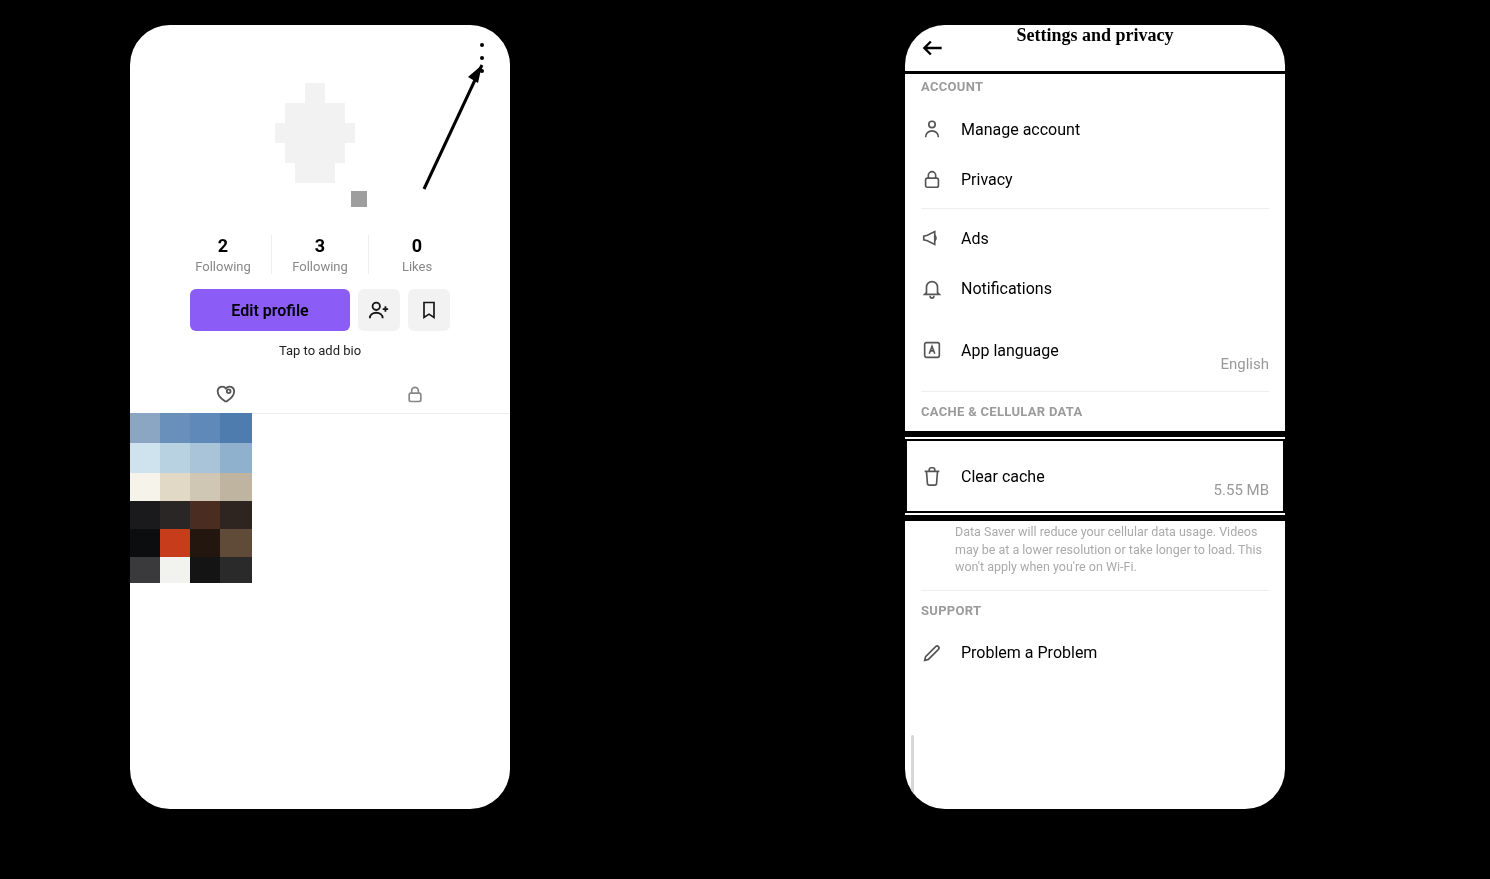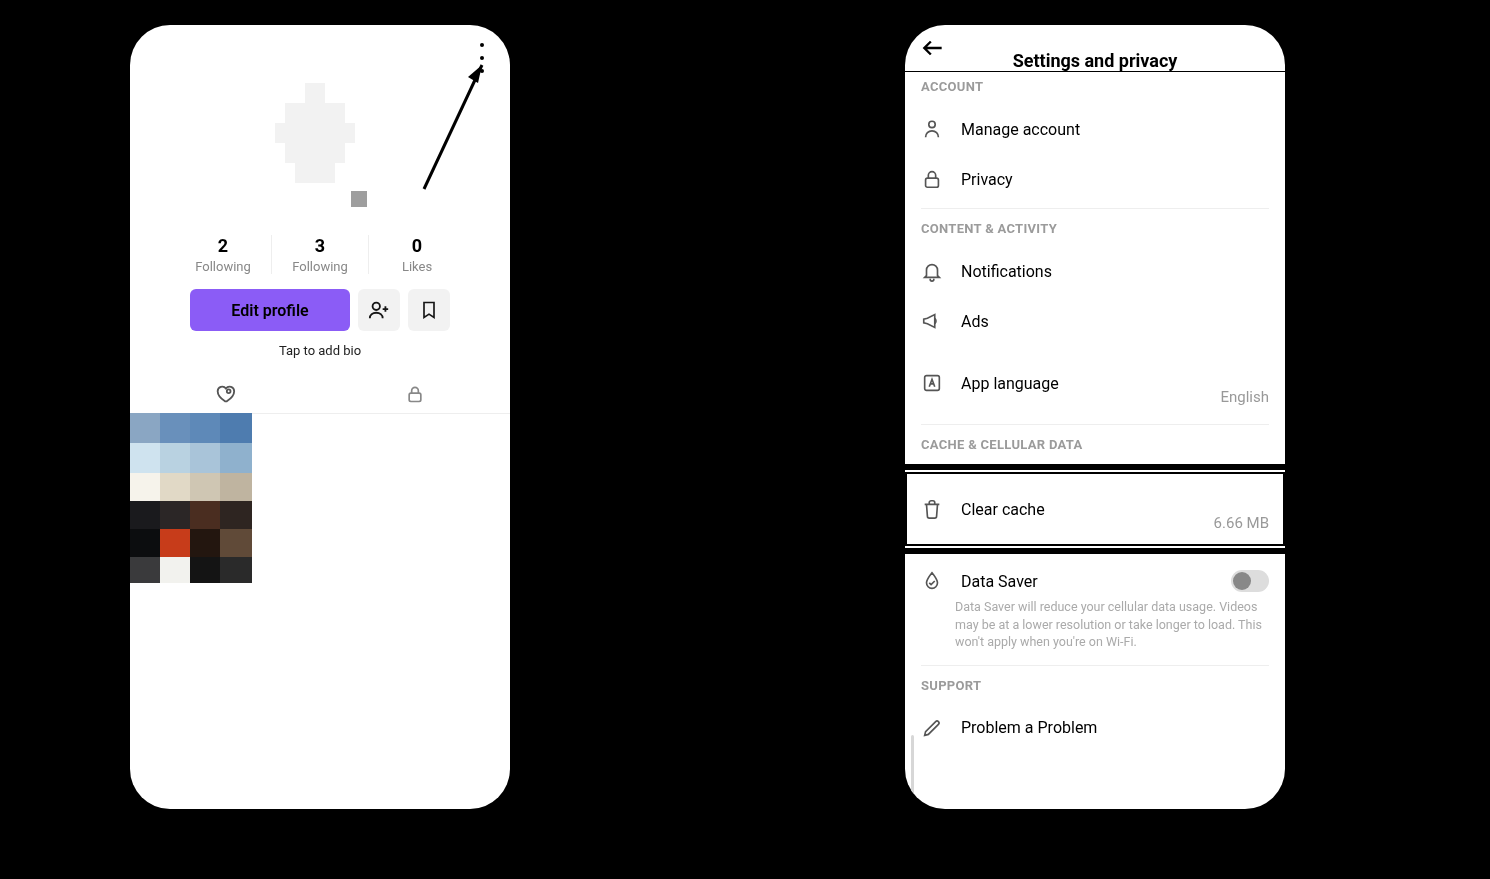--- a/index.html
+++ b/index.html
@@ -138,24 +138,25 @@
     height:170px;
   }
   .thumb div { position:absolute; }
 
   
   .phone-right { left: 905px; top: 25px; }
 
   .sp-header {
     height: 46px;
     display:flex;
-    align-items:flex-end;
+    align-items:flex-start;
     justify-content:center;
     position:relative;
-    border-bottom:1px solid #000000;
+    border-bottom:3px solid #000000;
+    font-family:Liberation Serif, serif;
   }
   .sp-title { font-weight:700; font-size:18px; }
   .sp-back {
     position:absolute; left:10px; top:0; bottom:0;
     width:36px; display:flex; align-items:center; justify-content:center;
     cursor:pointer;
   }
 
   .sp-scroll {
     position:absolute;
@@ -358,45 +359,44 @@
             <svg width="22" height="22" viewBox="0 0 24 24">
               <rect x="5" y="11" width="14" height="10" rx="2"></rect>
               <path d="M8 11V8a4 4 0 0 1 8 0v3"></path>
             </svg>
           </div>
         <div class="rlabel">Privacy</div>
       </div>
 
       <div class="divider"></div>
 
-      <div class="sec-header">CONTENT &amp; ACTIVITY</div>
+
+      <div class="row">
+        <div class="ric">
+            <svg width="22" height="22" viewBox="0 0 24 24">
+              <path d="M3 10v4l4 1 8 4V5l-8 4z"></path>
+              <path d="M15 9a4 4 0 0 1 0 6"></path>
+            </svg>
+          </div>
+        <div class="rlabel">Ads</div>
+      </div>
 
       <div class="row">
         <div class="ric">
             <svg width="22" height="22" viewBox="0 0 24 24">
               <path d="M6 17V11a6 6 0 0 1 12 0v6l2 2H4z"></path>
               <path d="M10 21a2 2 0 0 0 4 0" stroke-linecap="round"></path>
             </svg>
           </div>
         <div class="rlabel">Notifications</div>
       </div>
 
       <div class="row">
         <div class="ric">
             <svg width="22" height="22" viewBox="0 0 24 24">
-              <path d="M3 10v4l4 1 8 4V5l-8 4z"></path>
-              <path d="M15 9a4 4 0 0 1 0 6"></path>
-            </svg>
-          </div>
-        <div class="rlabel">Ads</div>
-      </div>
-
-      <div class="row">
-        <div class="ric">
-            <svg width="22" height="22" viewBox="0 0 24 24">
               <rect x="4" y="4" width="16" height="16" rx="2"></rect>
               <path d="M9 16l3-8 3 8M10 13h4"></path>
             </svg>
           </div>
         <div class="rlabel">App language</div>
         <div class="raux">English</div>
       </div>
 
 
       <div class="divider"></div>
@@ -404,34 +404,24 @@
       <div class="sec-header">CACHE &amp; CELLULAR DATA</div>
 
       <div class="highlight-gap"></div>
       <div class="row highlight">
         <div class="ric">
             <svg width="22" height="22" viewBox="0 0 24 24">
               <path d="M4 7h16M9 7V5a2 2 0 0 1 2-2h2a2 2 0 0 1 2 2v2M6 7l1 13a2 2 0 0 0 2 2h6a2 2 0 0 0 2-2l1-13"></path>
             </svg>
           </div>
         <div class="rlabel">Clear cache</div>
-        <div class="raux">6.66 MB</div>
+        <div class="raux">5.55 MB</div>
       </div>
       <div class="highlight-gap"></div>
 
-      <div class="row" style="padding-bottom:6px">
-        <div class="ric">
-            <svg width="22" height="22" viewBox="0 0 24 24">
-              <path d="M12 3c4 5 6 8 6 11a6 6 0 0 1-12 0c0-3 2-6 6-11z"></path>
-              <path d="M9 14l2 2 4-4"></path>
-            </svg>
-          </div>
-        <div class="rlabel">Data Saver</div>
-        <div class="toggle"></div>
-      </div>
       <div class="sub">Data Saver will reduce your cellular data usage. Videos may be at a lower resolution or take longer to load. This won't apply when you're on Wi-Fi.</div>
 
       <div class="divider"></div>
 
       <div class="sec-header">SUPPORT</div>
 
       <div class="row">
         <div class="ric">
             <svg width="22" height="22" viewBox="0 0 24 24">
               <path d="M4 20l4-1 11-11a2 2 0 0 0-3-3L5 16z"></path>

